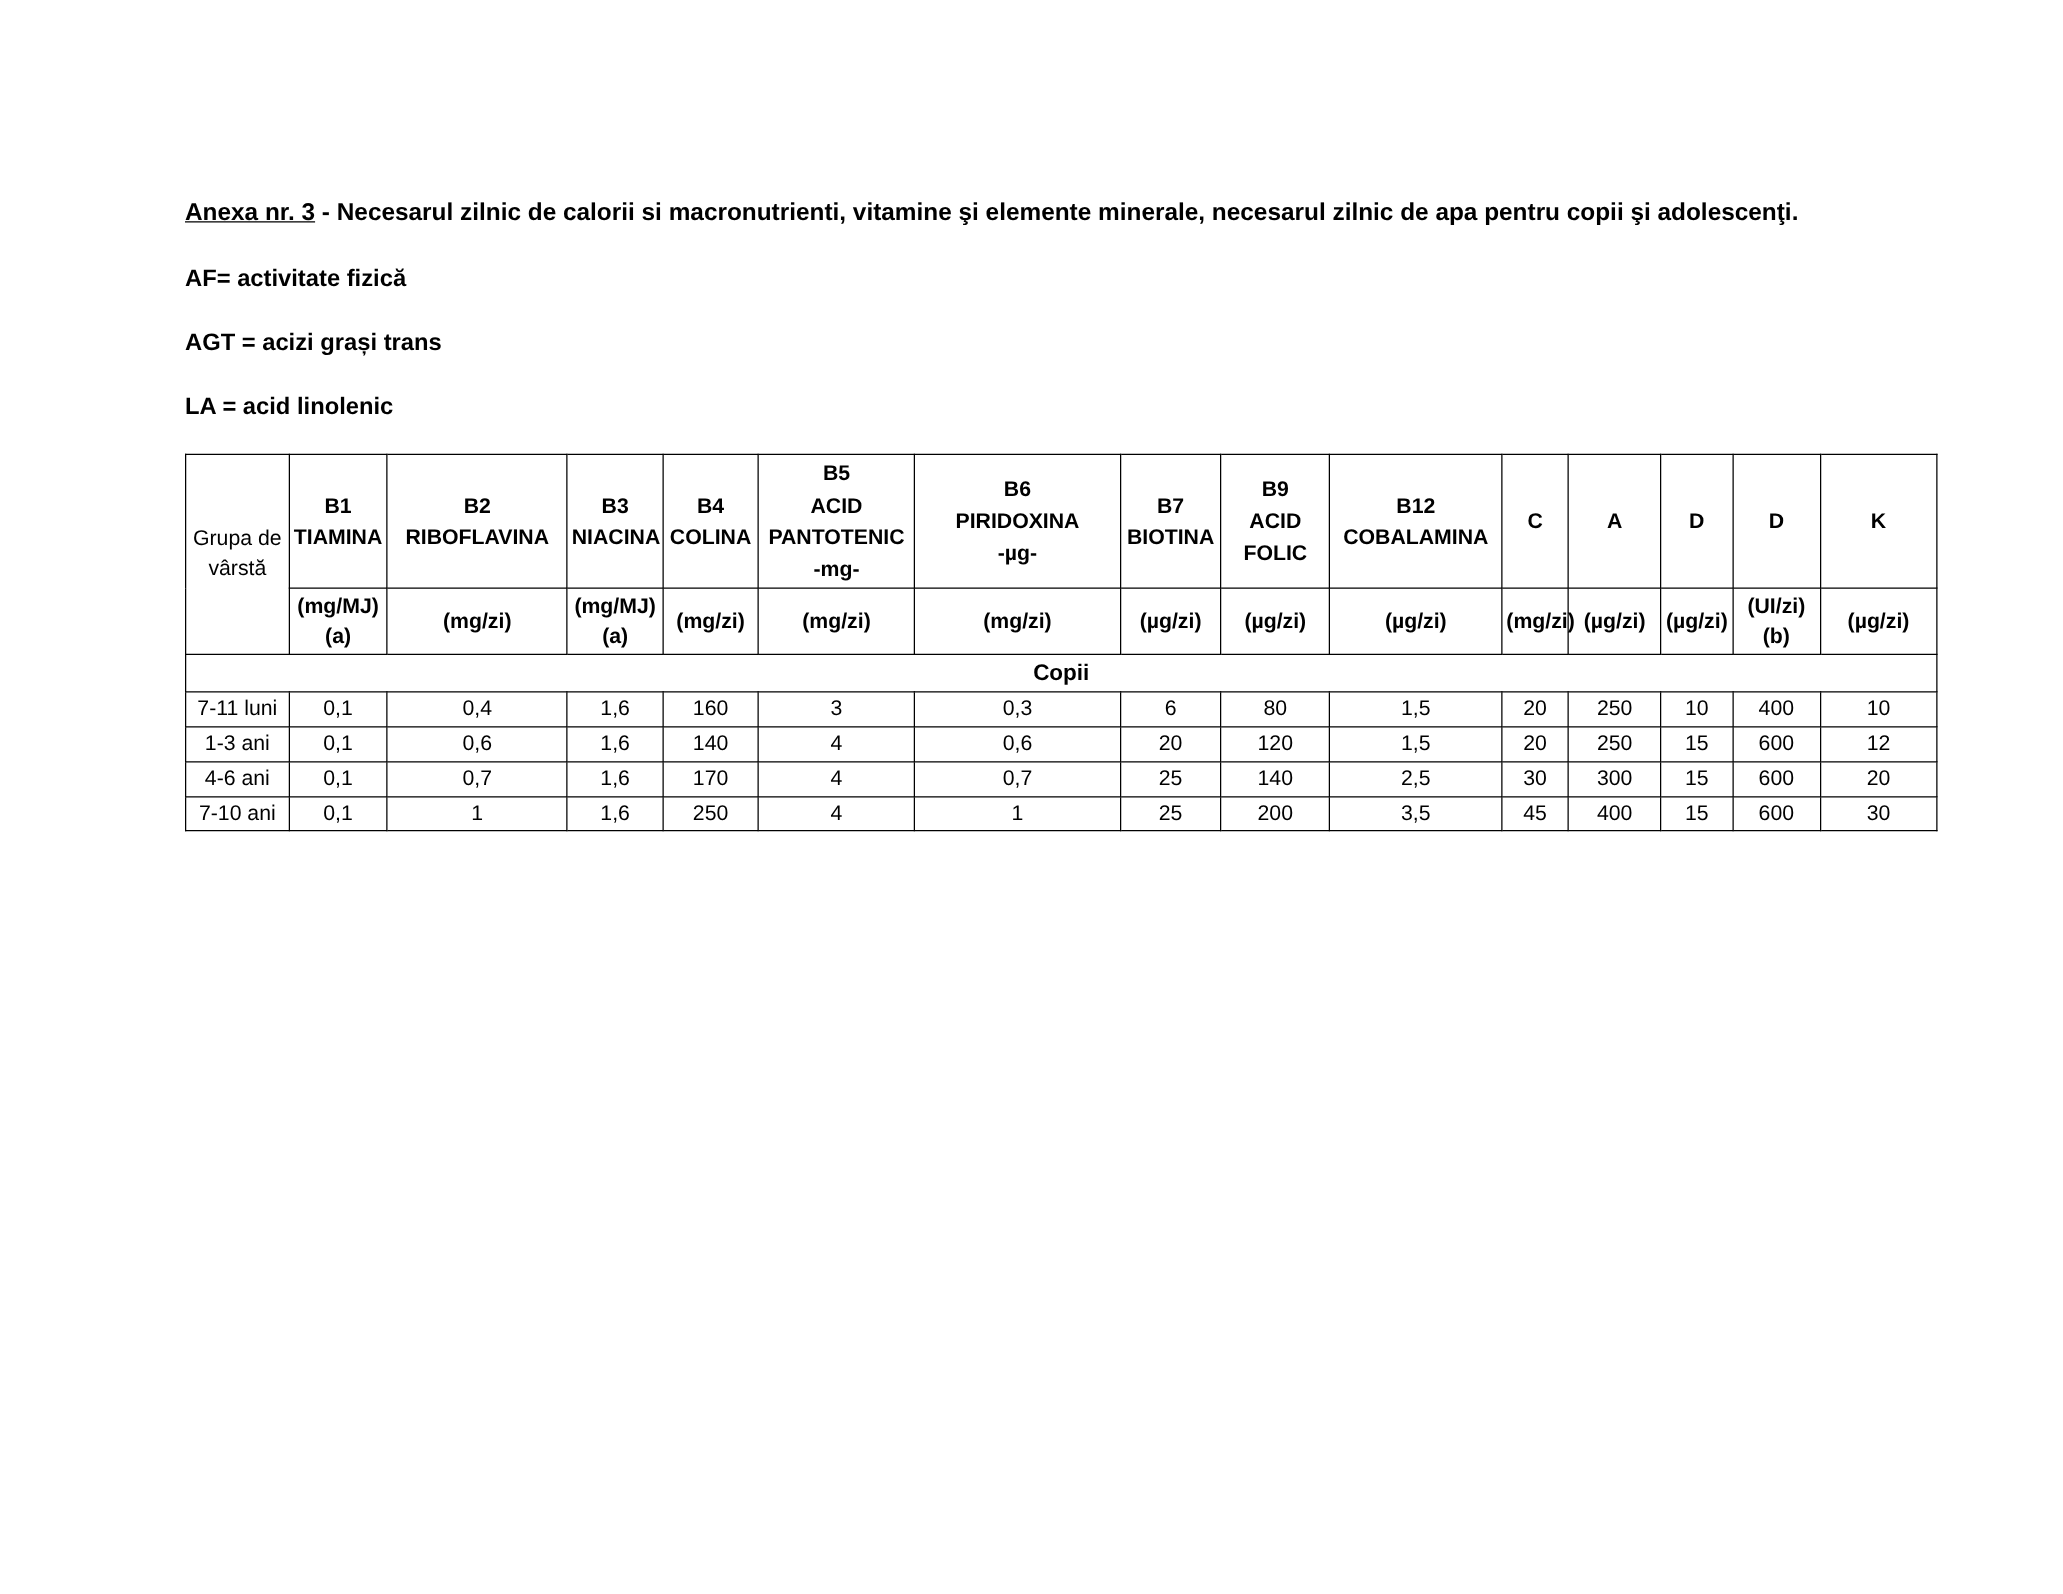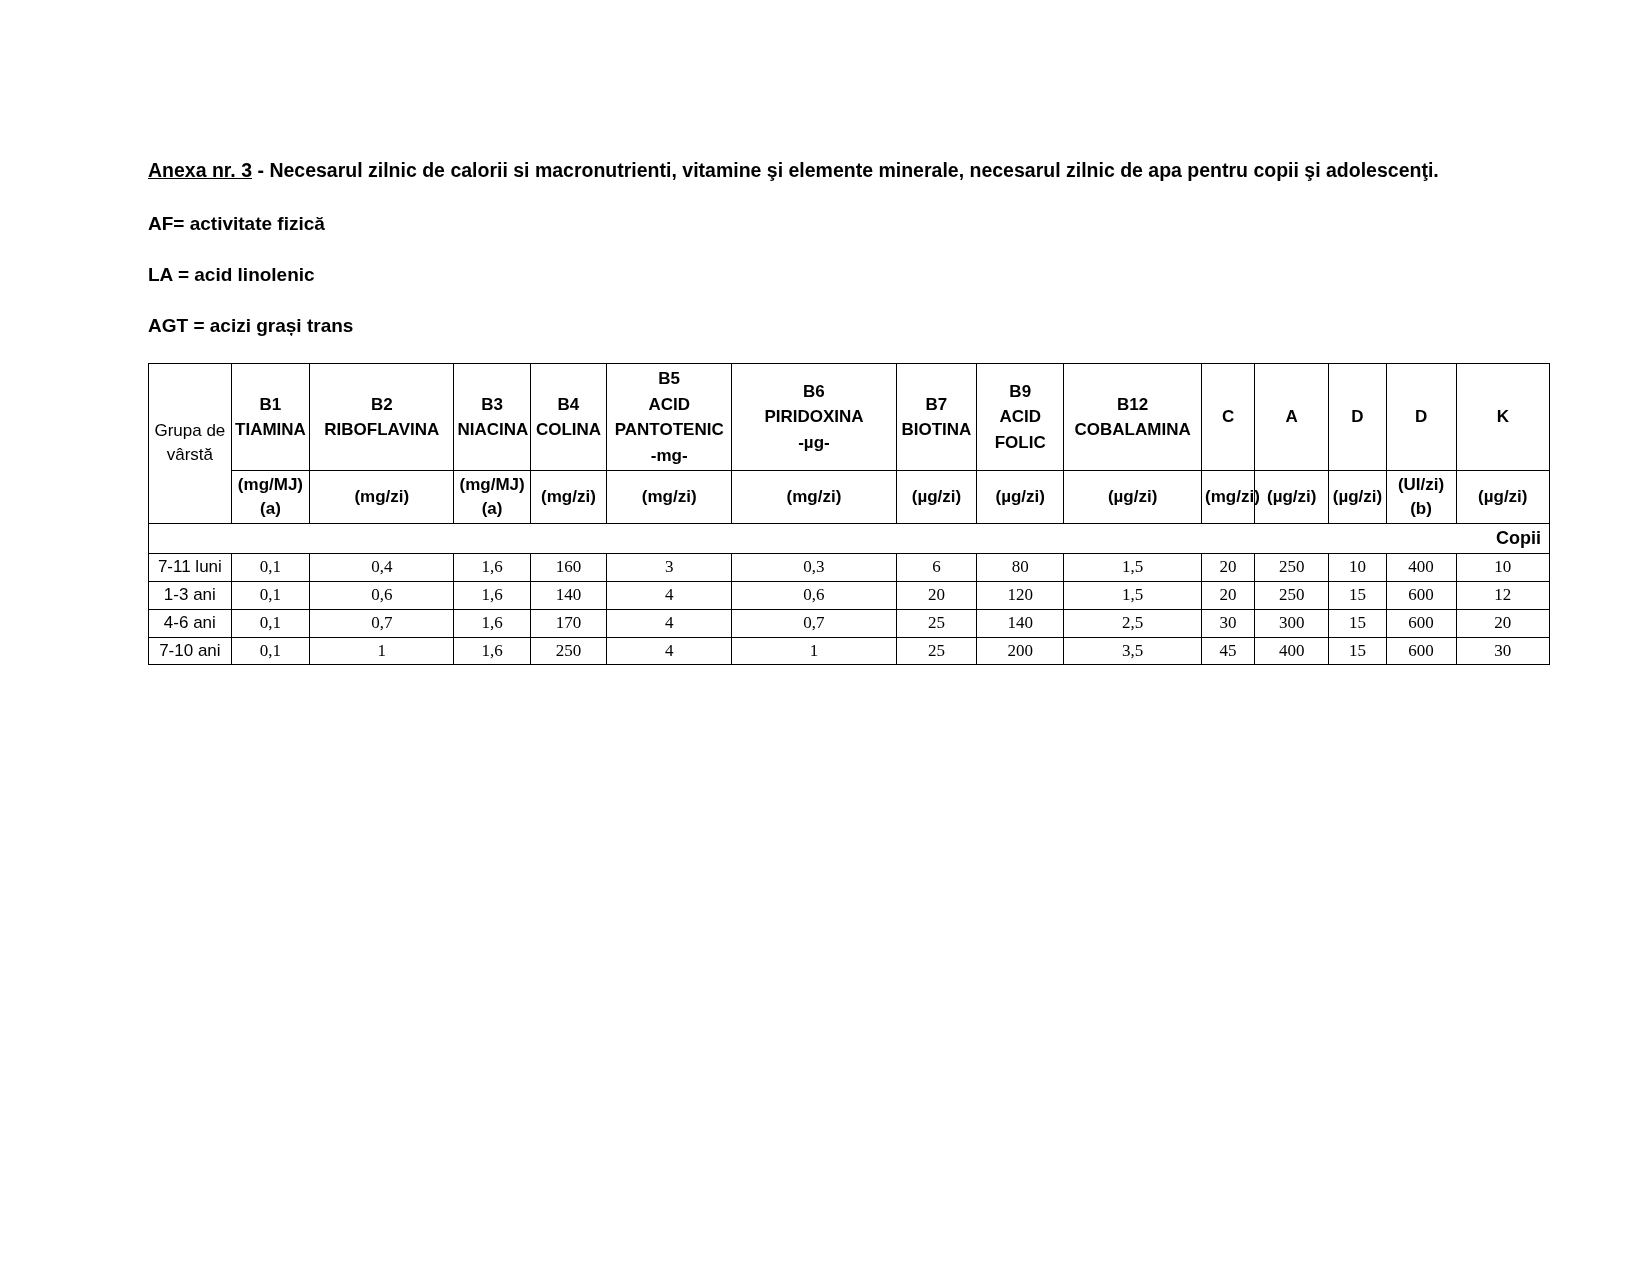--- a/index.html
+++ b/index.html
@@ -67,48 +67,47 @@
     line-height: 1.45;
     padding-left: 8px;
   }
   td.unit {
     font-weight: bold;
     font-size: 16.5px;
     line-height: 1.4;
     padding: 6px 2px;
   }
   tr.group-row td {
-    text-align: right;
+    text-align: center;
     font-weight: bold;
     font-size: 18px;
     padding: 4px 8px;
   }
   td.rowlabel {
     text-align: left;
     font-size: 18px;
     line-height: 1.35;
     padding-left: 8px;
   }
   td.val {
     font-size: 18px;
-    font-family: Liberation Serif, serif;
   }
 </style>
 </head>
 <body>
 
 <div class="page">
 
   <p class="doc-title">
     <span class="anexa">Anexa nr. 3</span><span> - Necesarul zilnic de calorii si macronutrienti, vitamine şi elemente minerale, necesarul zilnic de apa pentru copii şi adolescenţi.</span>
   </p>
 
   <p class="abbr">AF= activitate fizică</p>
+  <p class="abbr">AGT = acizi grași trans</p>
   <p class="abbr">LA = acid linolenic</p>
-  <p class="abbr">AGT = acizi grași trans</p>
 
 
   <table class="vitamins">
     <colgroup>
       <col style="width:78px">
       <col style="width:74px">
       <col style="width:136px">
       <col style="width:72px">
       <col style="width:72px">
       <col style="width:118px">

